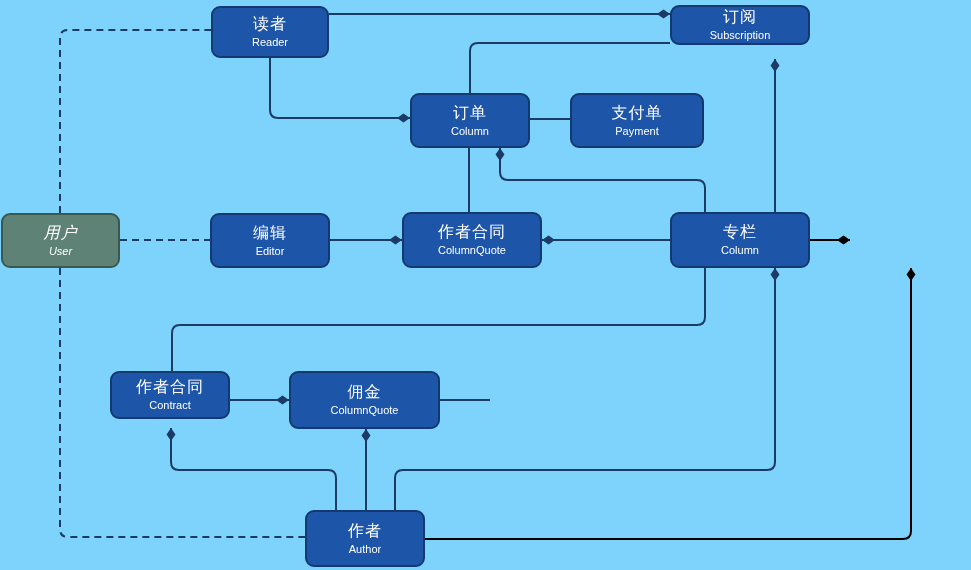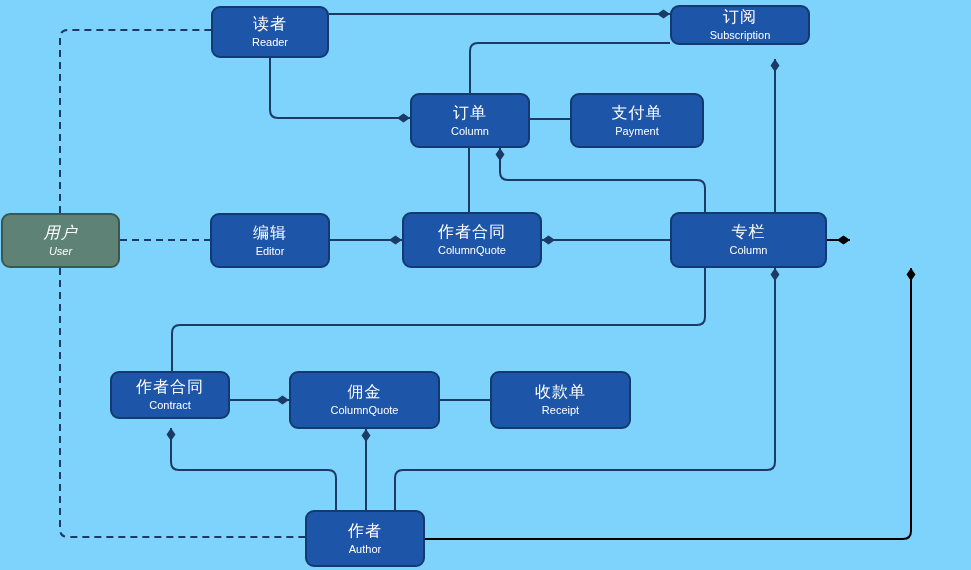--- a/index.html
+++ b/index.html
@@ -140,39 +140,35 @@
   <div class="node" style="left:210px;top:213px;width:120px;height:55px">
     <span class="zh">编辑</span>
     <span class="en">Editor</span>
   </div>
 
   <div class="node" style="left:402px;top:212px;width:140px;height:56px">
     <span class="zh">作者合同</span>
     <span class="en">ColumnQuote</span>
   </div>
 
-  <div class="node" style="left:670px;top:212px;width:157px;height:56px">
+  <div class="node" style="left:670px;top:212px;width:140px;height:56px">
     <span class="zh">专栏</span>
     <span class="en">Column</span>
   </div>
 
 
   <div class="node" style="left:110px;top:371px;width:120px;height:48px">
     <span class="zh">作者合同</span>
     <span class="en">Contract</span>
   </div>
 
   <div class="node" style="left:289px;top:371px;width:151px;height:58px">
     <span class="zh">佣金</span>
     <span class="en">ColumnQuote</span>
   </div>
 
-  <div class="node" style="left:490px;top:371px;width:141px;height:58px">
-    <span class="zh">收款单</span>
-    <span class="en">Receipt</span>
-  </div>
 
   <div class="node" style="left:305px;top:510px;width:120px;height:57px">
     <span class="zh">作者</span>
     <span class="en">Author</span>
   </div>
 
 </div>
 
 </body></html>

